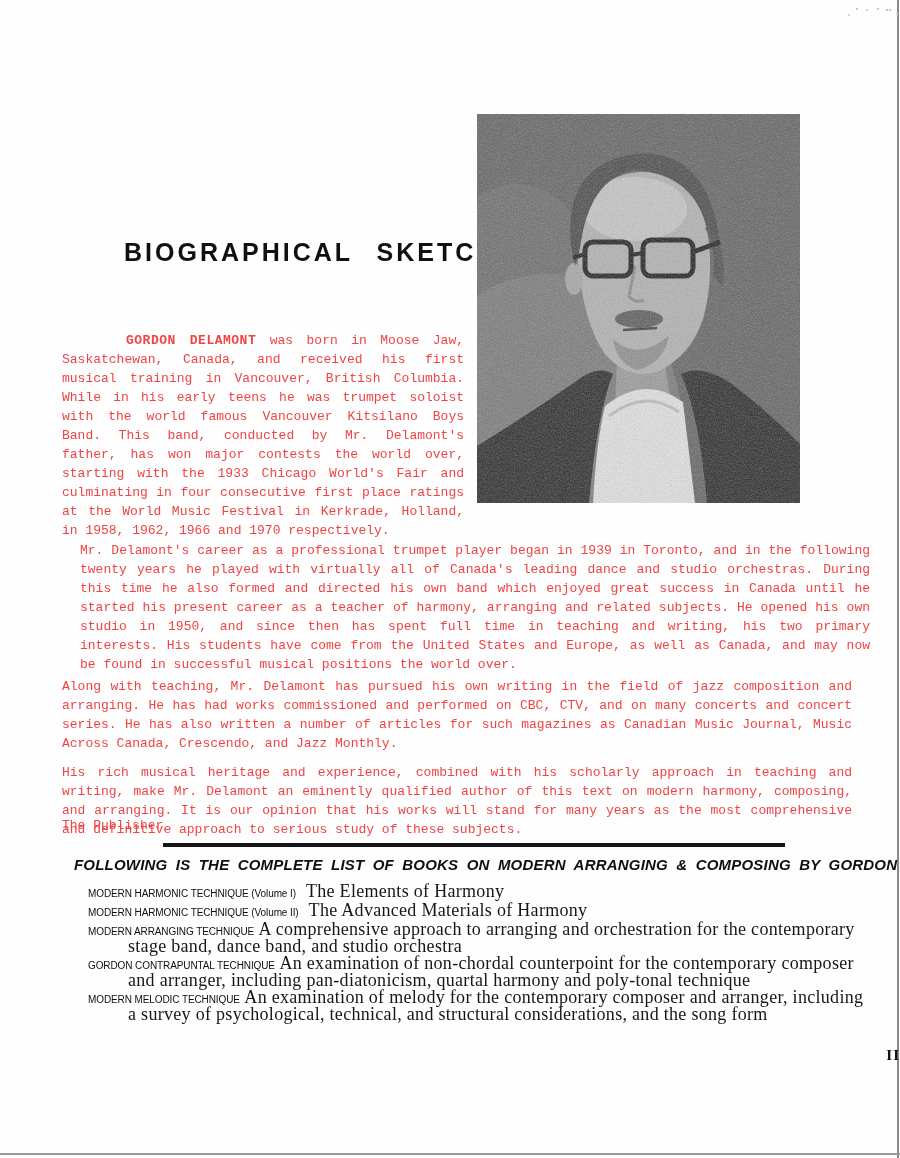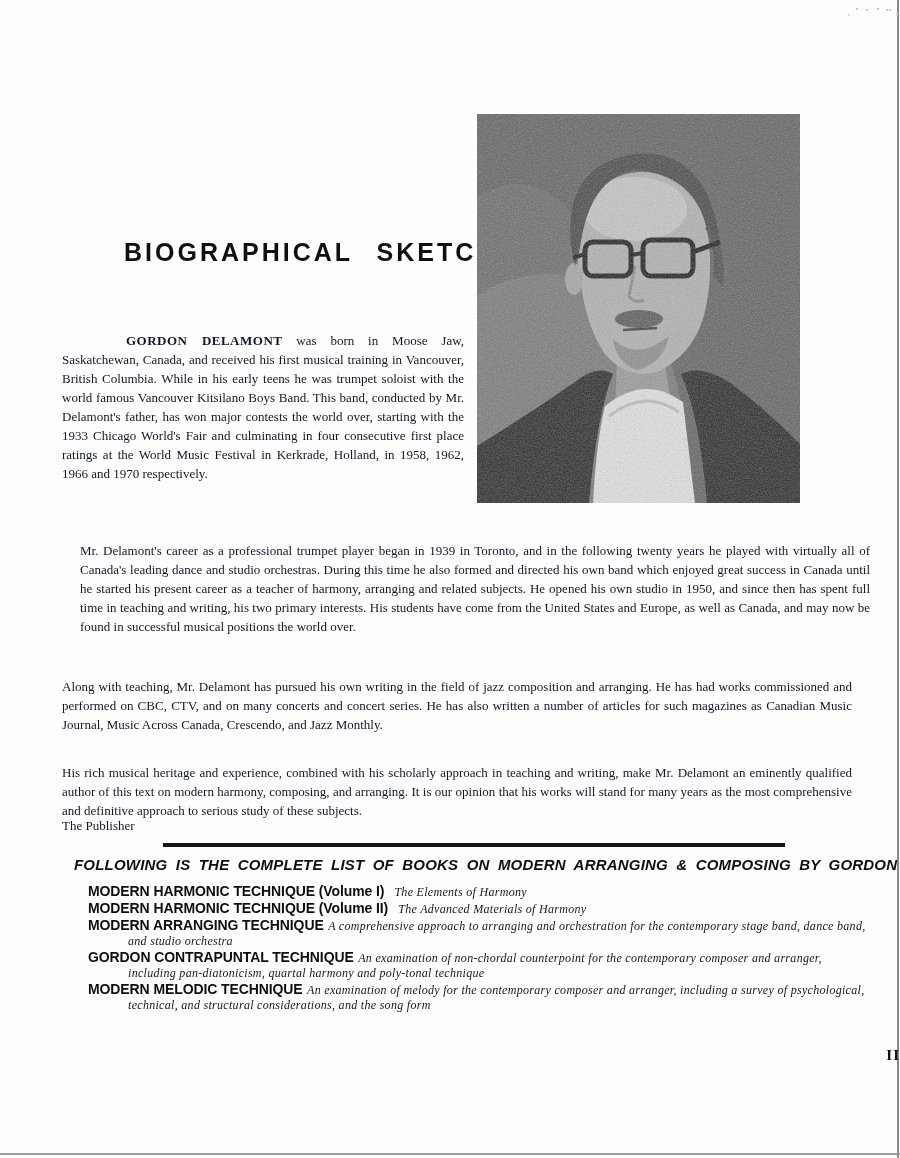--- a/index.html
+++ b/index.html
@@ -36,24 +36,24 @@
     white-space: nowrap;
   }
 
   .photo {
     position: absolute; left: 477px; top: 114px;
     width: 323px; height: 389px;
   }
   .photo svg { display: block; width: 100%; height: 100%; }
 
   .mono {
-    font-family: Liberation Serif, serif;
+    font-family: Liberation Mono, monospace;
     font-size: 13px; line-height: 19px;
     text-align: justify;
-    color: #0f172a;
+    color: #ef4444;
   }
   .p1 { position: absolute; left: 62px; top: 318px; width: 402px; text-indent: 64px; }
   .p1 b { font-weight: bold; letter-spacing: 0.5px; }
   .p2 { position: absolute; left: 80px; top: 528px; width: 790px; }
   .p3 { position: absolute; left: 62px; top: 664px; width: 790px; }
   .p4 { position: absolute; left: 62px; top: 750px; width: 790px; }
   .signature {
     position: absolute; left: 62px; top: 816px; width: 686px;
     text-align: left;
   }
@@ -74,26 +74,26 @@
   .book-list {
     position: absolute; left: 88px; top: 884px; width: 778px;
   }
   .book-item {
     padding-left: 40px; text-indent: -40px;
     line-height: 14px;
     margin-bottom: 2px;
   }
   .book-label {
     font-family: "Liberation Sans", sans-serif;
-    font-weight: bold; font-size: 14px; letter-spacing: -0.1px;
+    font-weight: normal; font-size: 10px; letter-spacing: -0.1px;
     color: #0e0e0e;
   }
   .book-desc {
     font-family: "Liberation Serif", "DejaVu Serif", serif;
-    font-style: italic; font-size: 12px; letter-spacing: 0.3px;
+    font-size: 18px; letter-spacing: 0.3px;
     color: #161616;
   }
   .book-desc.wide { margin-left: 10px; }
 
   .page-number {
     position: absolute; left: 0; top: 1047px; width: 900px;
     text-align: right;
     font-family: "Liberation Serif", "DejaVu Serif", serif;
     font-weight: bold; font-size: 15px; letter-spacing: 1px;
     color: #101010;

